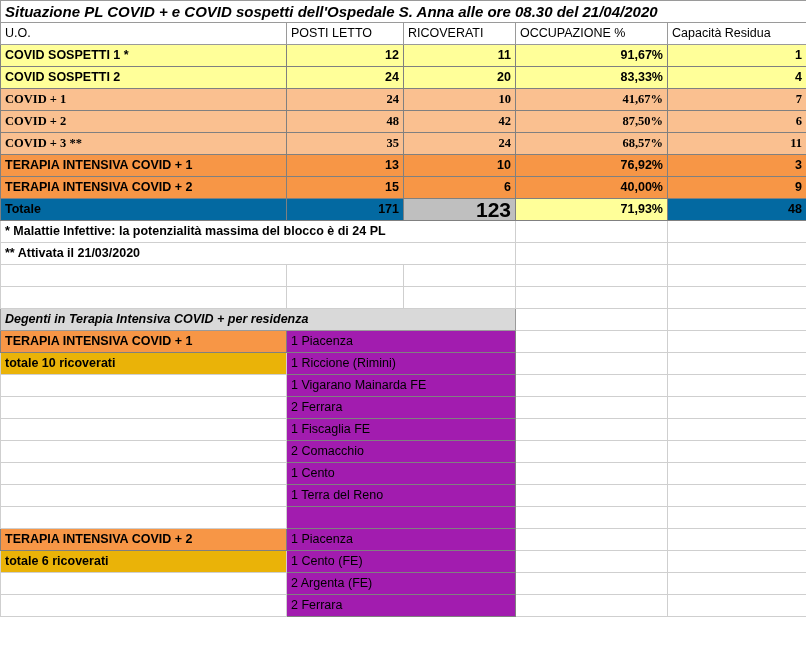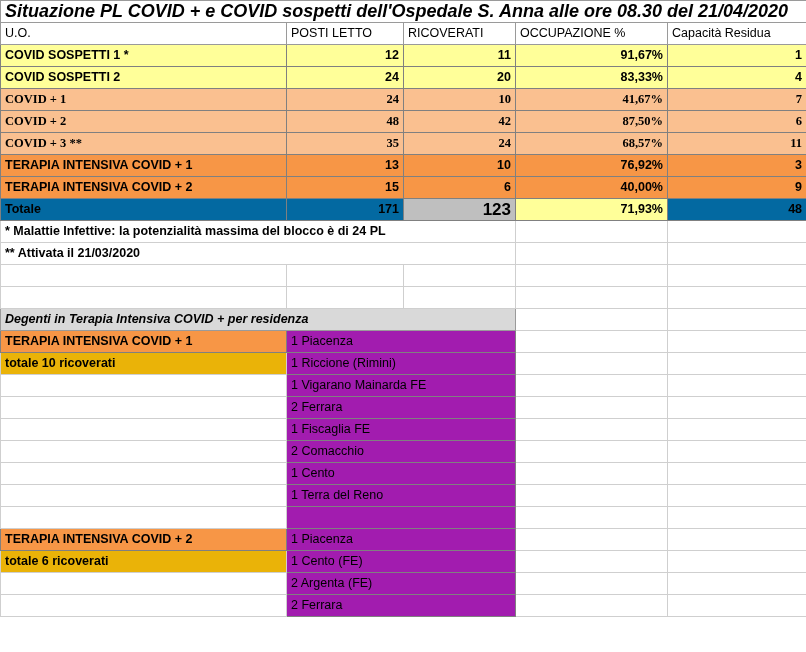--- a/index.html
+++ b/index.html
@@ -32,39 +32,39 @@
   
   col.c0 { width: 286px; }
   col.c1 { width: 117px; }
   col.c2 { width: 112px; }
   col.c3 { width: 152px; }
   col.c4 { width: 139px; }
 
   .title-cell {
     font-weight: bold;
     font-style: italic;
-    font-size: 18px;
+    font-size: 15px;
     border: 1px solid #9a9a9a !important;
     background: #ffffff;
   }
   .hdr {
     background: #ffffff;
     border: 1px solid #9a9a9a !important;
   }
   .num { text-align: right; }
   .bold { font-weight: bold; }
   .yellow { background: #ffff99; }
   .peach { background: #fac090; font-family: Liberation Serif, serif; }
   .orange { background: #f79646; }
   .grey { background: #bfbfbf; }
   .white { background: #0369a1; margin-left: 10px; }
   .dark-border { border: 1px solid #808080 !important; }
   .note { border: 1px solid #cfcfcf; }
   .bigno {
-    font-size: 17px;
+    font-size: 21px;
     font-weight: bold;
     text-align: right;
   }
   .blank-row td { height: 21px; }
   .nb { border: 1px solid #cfcfcf !important; }
   .plain { background: #ffffff; }
   .sec-head {
     background: #d9d9d9;
     font-style: italic;
     font-weight: bold;

